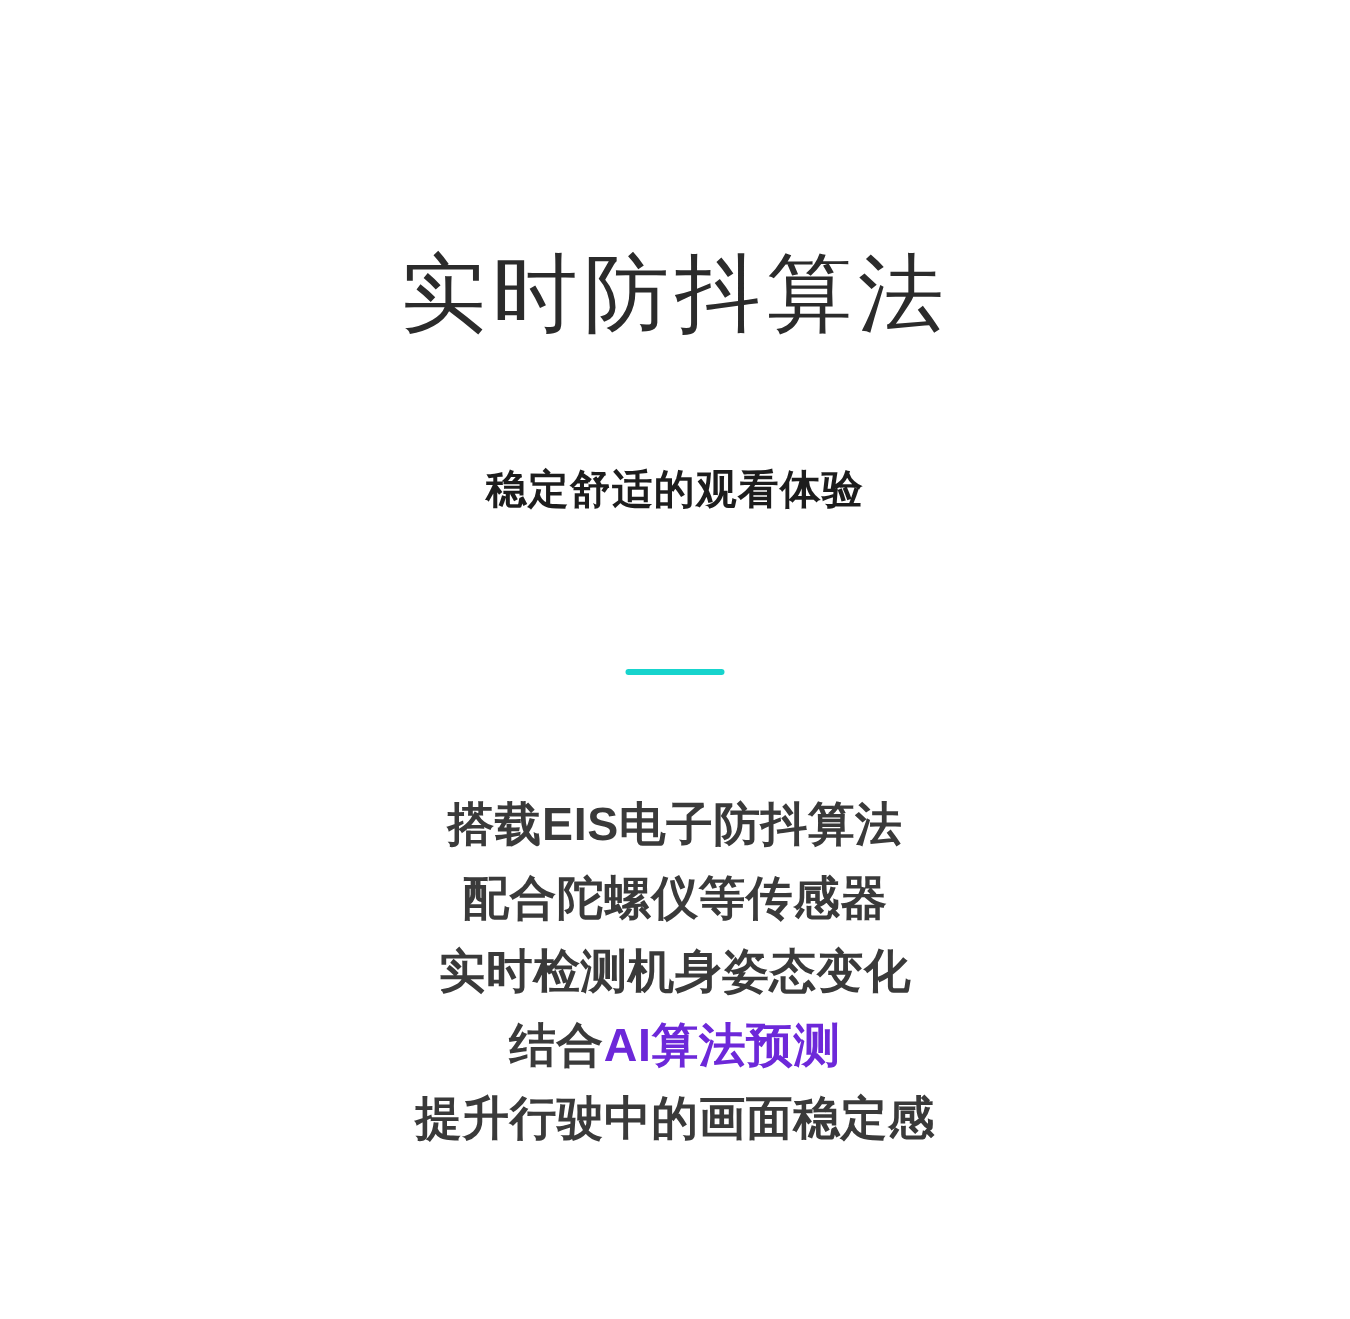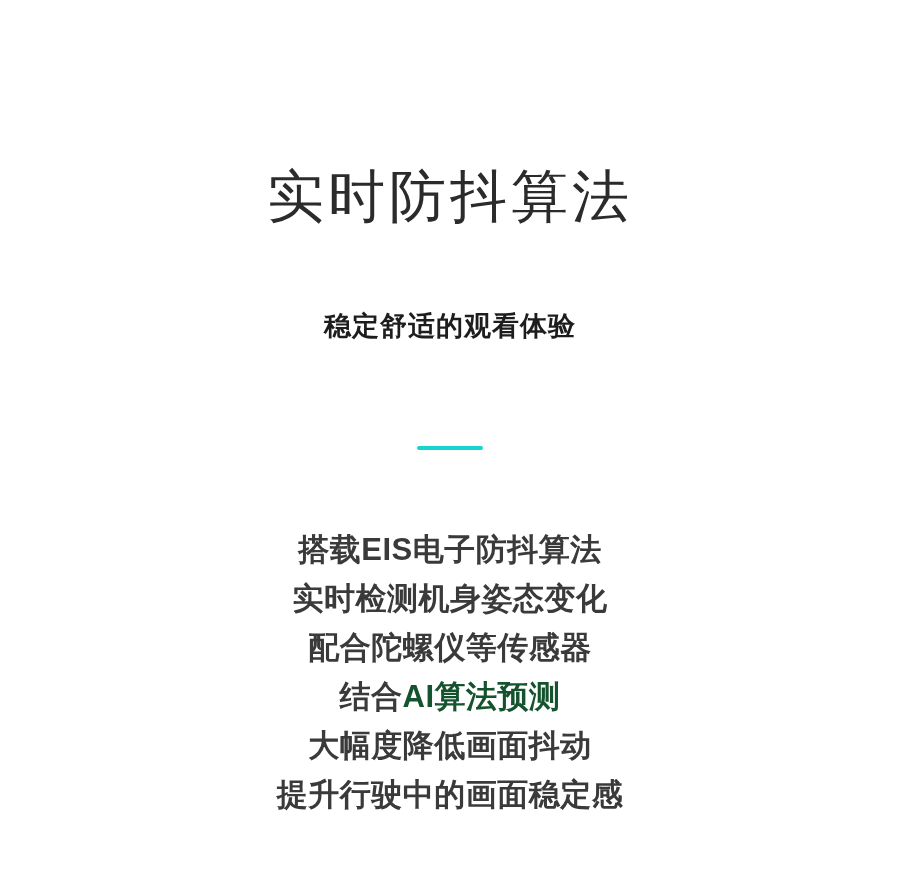--- a/index.html
+++ b/index.html
@@ -56,36 +56,35 @@
     letter-spacing: 0.5px;
   }
   .body-lines .line {
     display: block;
     white-space: nowrap;
   }
   .body-lines .line.accent {
     color: #3a3a3a;
   }
   .body-lines .line .hl {
-    color: #14532d;
+    color: #6d28d9;
   }
 </style>
 </head>
 <body>
 
 <div class="page">
 
   <h1 class="headline">实时防抖算法</h1>
 
   <h2 class="subhead">稳定舒适的观看体验</h2>
 
   <div class="divider"></div>
 
   <div class="body-lines">
     <span class="line">搭载EIS电子防抖算法</span>
+    <span class="line">配合陀螺仪等传感器</span>
     <span class="line">实时检测机身姿态变化</span>
-    <span class="line">配合陀螺仪等传感器</span>
     <span class="line accent"><span>结合</span><span class="hl">AI算法预测</span></span>
-    <span class="line">大幅度降低画面抖动</span>
     <span class="line">提升行驶中的画面稳定感</span>
   </div>
 
 </div>
 
 </body></html>

